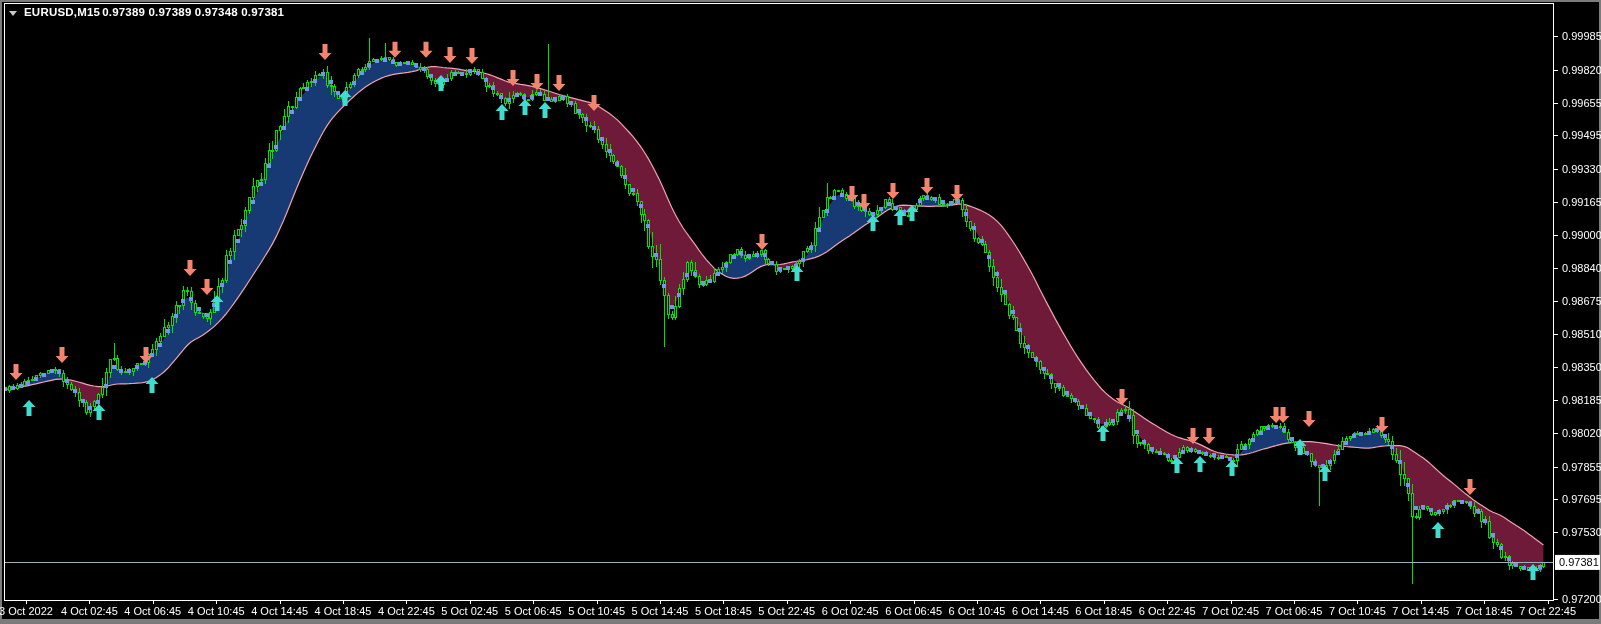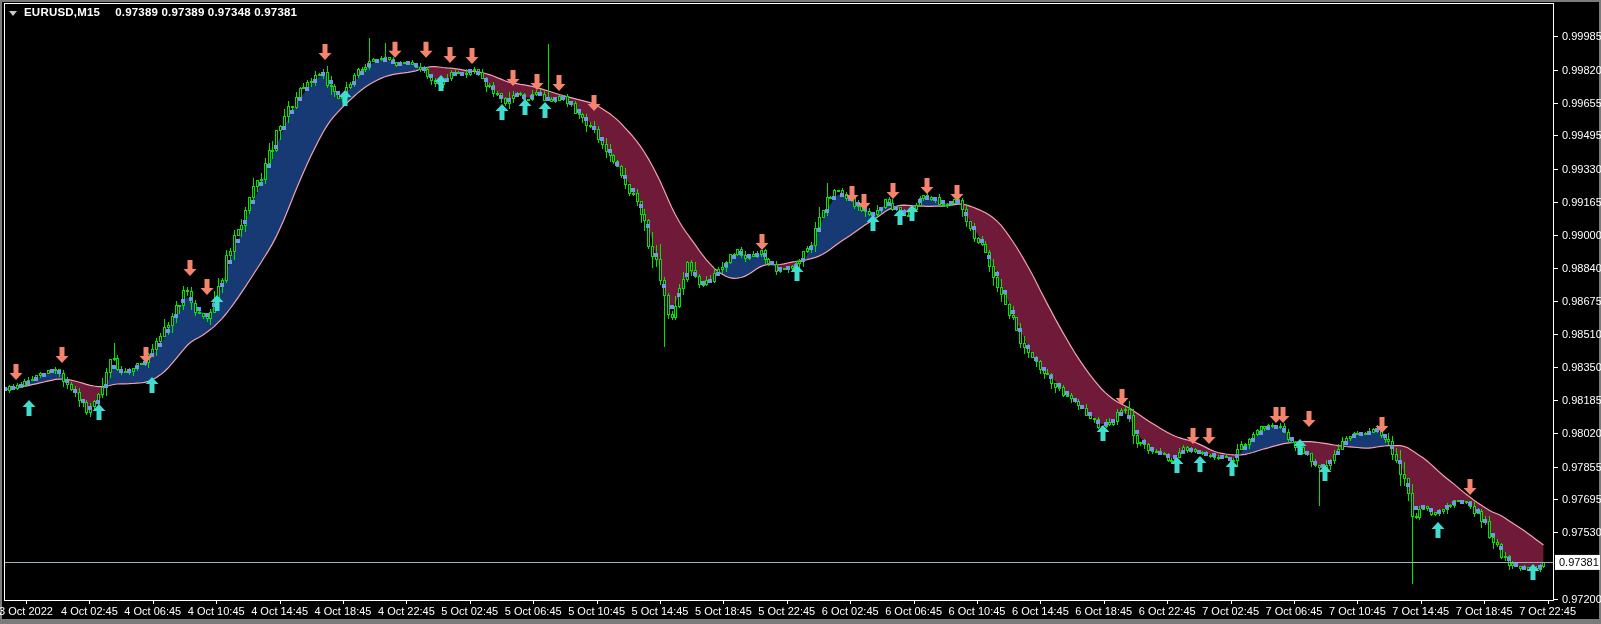--- a/index.html
+++ b/index.html
@@ -1,20 +1,20 @@
 <!DOCTYPE html>
 <html><head>
 <meta charset="utf-8">
 <style>
   html,body{margin:0;padding:0;background:#000;}
   .win{position:relative;width:1601px;height:624px;background:#000;overflow:hidden;
        font-family:"Liberation Sans",sans-serif;}
   .legend{position:absolute;left:24px;top:6px;color:#fff;font-size:11.5px;font-weight:700;
           letter-spacing:.2px;white-space:nowrap;z-index:5;}
-  .legend .q{margin-left:15px;font-weight:700;}
+  .legend .q{margin-left:2px;font-weight:700;}
   .dd{position:absolute;left:9px;top:11px;width:0;height:0;z-index:6;cursor:pointer;
       border-left:4px solid transparent;border-right:4px solid transparent;border-top:5px solid #c8c8c8;}
   svg{position:absolute;left:0;top:0;}
 </style>
 </head>
 <body>
 
 <div class="win">
   <svg id="plot" width="1601" height="624">
       <rect x="0" y="0" width="1601" height="624" fill="#000000"></rect>

